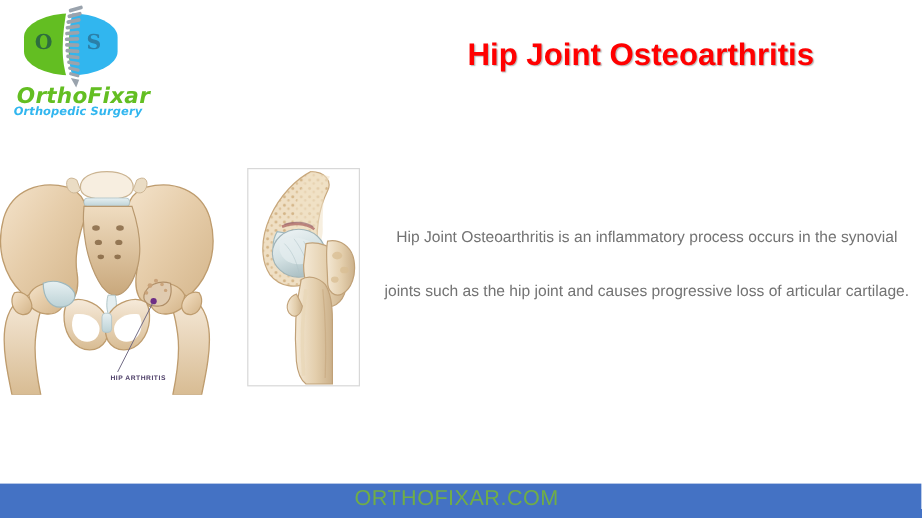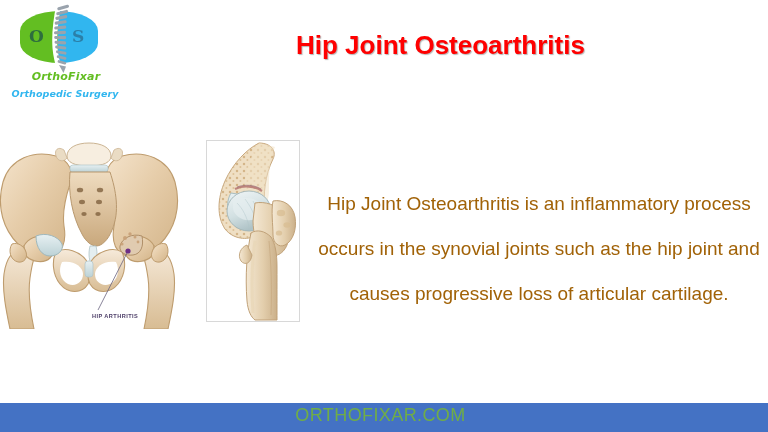--- a/index.html
+++ b/index.html
@@ -70,44 +70,45 @@
 
   .logo-name {
     position: absolute;
     left: 8px;
     top: 66px;
     width: 104px;
     text-align: center;
     font-family: "DejaVu Sans", sans-serif;
     font-style: italic;
     font-weight: bold;
-    font-size: 11px;
+    font-size: 18px;
     color: #63BE22;
     letter-spacing: 0.2px;
   }
   .logo-sub {
     position: absolute;
     left: 0px;
     top: 84px;
     width: 118px;
     text-align: center;
     font-family: "DejaVu Sans", sans-serif;
     font-style: italic;
     font-weight: bold;
     font-size: 9.5px;
     color: #31B6EF;
     letter-spacing: 0.1px;
   }
 
   
   .page-title {
     position: absolute;
-    left: 296px;
+    left: 309px;
     top: 13px;
     width: 450px;
+    text-align: center;
     font-family: "Liberation Sans", sans-serif;
     font-weight: bold;
     font-size: 26px;
     color: #FF0000;
     text-shadow: 1px 1px 1px rgba(120,120,120,0.55);
     white-space: nowrap;
   }
 
   
   .pelvis-figure {
@@ -146,23 +147,23 @@
   .hip-box svg { display: block; }
 
   
   .body-text {
     position: absolute;
     left: 318px;
     top: 162px;
     width: 442px;
     text-align: center;
     font-family: "Liberation Sans", sans-serif;
-    font-size: 19px;
+    font-size: 13px;
     line-height: 45px;
-    color: #a16207;
+    color: #737373;
   }
 
   
   .footer-bar {
     position: absolute;
     left: 0;
     top: 403px;
     width: 768px;
     height: 29px;
     background: #4472C4;

